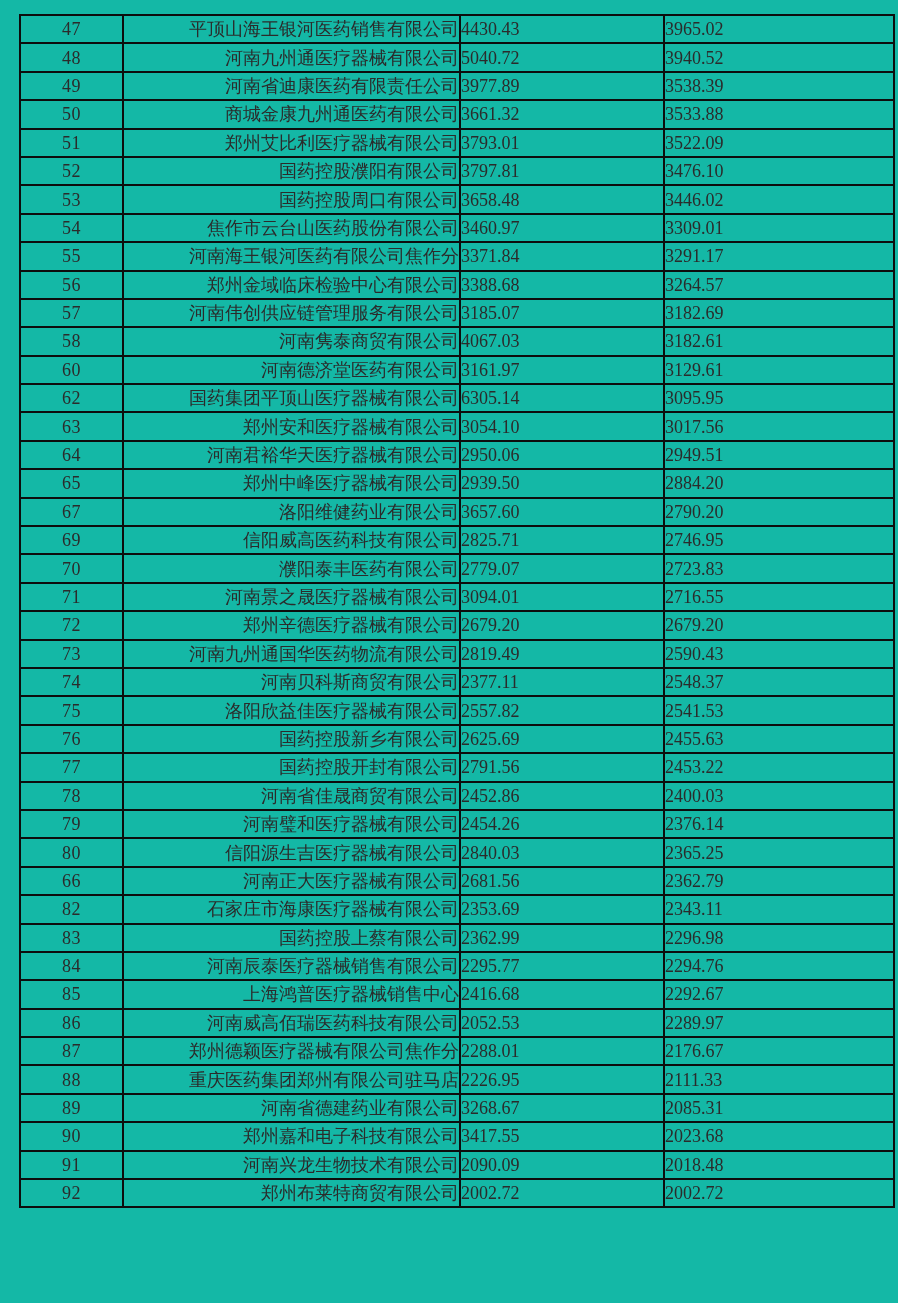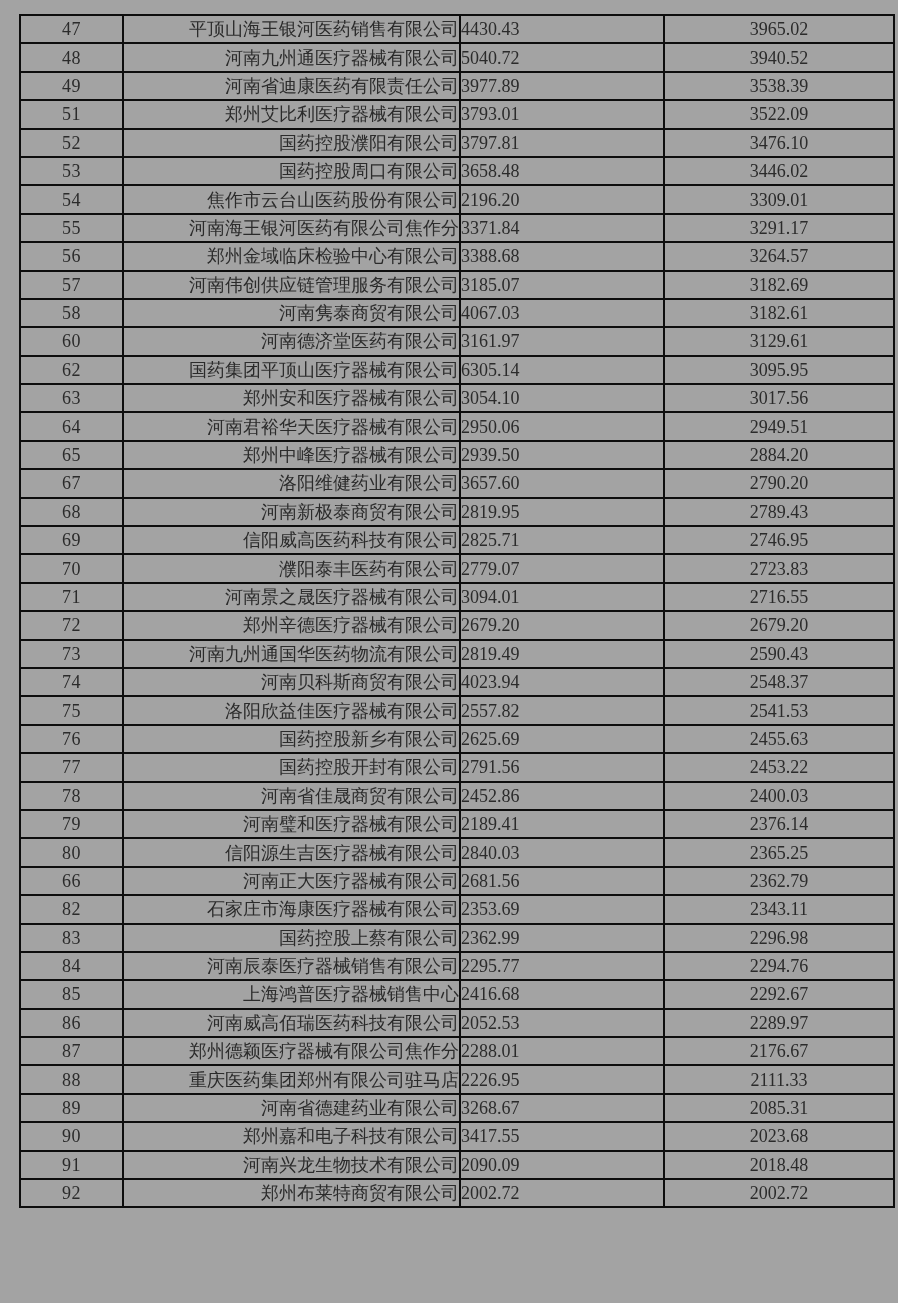--- a/index.html
+++ b/index.html
@@ -5,21 +5,21 @@
   html, body {
     margin: 0;
     padding: 0;
     background: #ffffff;
     font-family: "Liberation Serif", "DejaVu Serif", serif;
   }
   .page {
     position: relative;
     width: 898px;
     height: 1303px;
-    background: #a3a3a3;
+    background: #14b8a6;
     overflow: hidden;
   }
   table.rank-table {
     position: absolute;
     left: 19px;
     top: 14px;
     width: 868px;
     border-collapse: collapse;
     table-layout: fixed;
     color: #2b2b2b;
@@ -42,21 +42,20 @@
     width: 335px;
     text-align: right;
     padding-left: 2px;
   }
   td.col-v1 {
     width: 202px;
     text-align: left;
   }
   td.col-v2 {
     width: 228px;
-    text-align: center;
   }
 </style>
 </head>
 <body>
 
 <div class="page">
   <table class="rank-table">
     <tbody>
   <tr>
     <td class="col-rank">47</td>
@@ -72,20 +71,26 @@
     <td class="col-v2">3940.52</td>
   </tr>
 
   <tr>
     <td class="col-rank">49</td>
     <td class="col-name">河南省迪康医药有限责任公司</td>
     <td class="col-v1">3977.89</td>
     <td class="col-v2">3538.39</td>
   </tr>
 
+  <tr>
+    <td class="col-rank">50</td>
+    <td class="col-name">商城金康九州通医药有限公司</td>
+    <td class="col-v1">3661.32</td>
+    <td class="col-v2">3533.88</td>
+  </tr>
 
   <tr>
     <td class="col-rank">51</td>
     <td class="col-name">郑州艾比利医疗器械有限公司</td>
     <td class="col-v1">3793.01</td>
     <td class="col-v2">3522.09</td>
   </tr>
 
   <tr>
     <td class="col-rank">52</td>
@@ -97,21 +102,21 @@
   <tr>
     <td class="col-rank">53</td>
     <td class="col-name">国药控股周口有限公司</td>
     <td class="col-v1">3658.48</td>
     <td class="col-v2">3446.02</td>
   </tr>
 
   <tr>
     <td class="col-rank">54</td>
     <td class="col-name">焦作市云台山医药股份有限公司</td>
-    <td class="col-v1">2196.20</td>
+    <td class="col-v1">3460.97</td>
     <td class="col-v2">3309.01</td>
   </tr>
 
   <tr>
     <td class="col-rank">55</td>
     <td class="col-name">河南海王银河医药有限公司焦作分</td>
     <td class="col-v1">3371.84</td>
     <td class="col-v2">3291.17</td>
   </tr>
 
@@ -174,26 +179,20 @@
   </tr>
 
 
   <tr>
     <td class="col-rank">67</td>
     <td class="col-name">洛阳维健药业有限公司</td>
     <td class="col-v1">3657.60</td>
     <td class="col-v2">2790.20</td>
   </tr>
 
-  <tr>
-    <td class="col-rank">68</td>
-    <td class="col-name">河南新极泰商贸有限公司</td>
-    <td class="col-v1">2819.95</td>
-    <td class="col-v2">2789.43</td>
-  </tr>
 
   <tr>
     <td class="col-rank">69</td>
     <td class="col-name">信阳威高医药科技有限公司</td>
     <td class="col-v1">2825.71</td>
     <td class="col-v2">2746.95</td>
   </tr>
 
   <tr>
     <td class="col-rank">70</td>
@@ -219,21 +218,21 @@
   <tr>
     <td class="col-rank">73</td>
     <td class="col-name">河南九州通国华医药物流有限公司</td>
     <td class="col-v1">2819.49</td>
     <td class="col-v2">2590.43</td>
   </tr>
 
   <tr>
     <td class="col-rank">74</td>
     <td class="col-name">河南贝科斯商贸有限公司</td>
-    <td class="col-v1">4023.94</td>
+    <td class="col-v1">2377.11</td>
     <td class="col-v2">2548.37</td>
   </tr>
 
   <tr>
     <td class="col-rank">75</td>
     <td class="col-name">洛阳欣益佳医疗器械有限公司</td>
     <td class="col-v1">2557.82</td>
     <td class="col-v2">2541.53</td>
   </tr>
 
@@ -254,21 +253,21 @@
   <tr>
     <td class="col-rank">78</td>
     <td class="col-name">河南省佳晟商贸有限公司</td>
     <td class="col-v1">2452.86</td>
     <td class="col-v2">2400.03</td>
   </tr>
 
   <tr>
     <td class="col-rank">79</td>
     <td class="col-name">河南璧和医疗器械有限公司</td>
-    <td class="col-v1">2189.41</td>
+    <td class="col-v1">2454.26</td>
     <td class="col-v2">2376.14</td>
   </tr>
 
   <tr>
     <td class="col-rank">80</td>
     <td class="col-name">信阳源生吉医疗器械有限公司</td>
     <td class="col-v1">2840.03</td>
     <td class="col-v2">2365.25</td>
   </tr>
 

